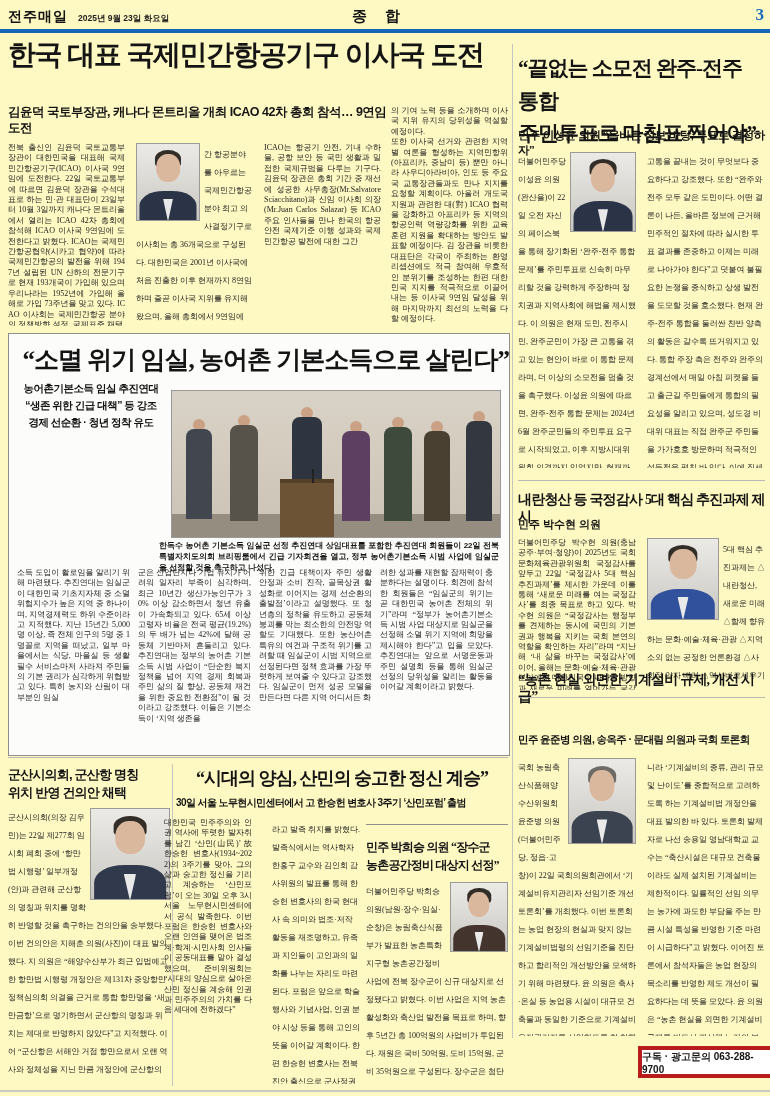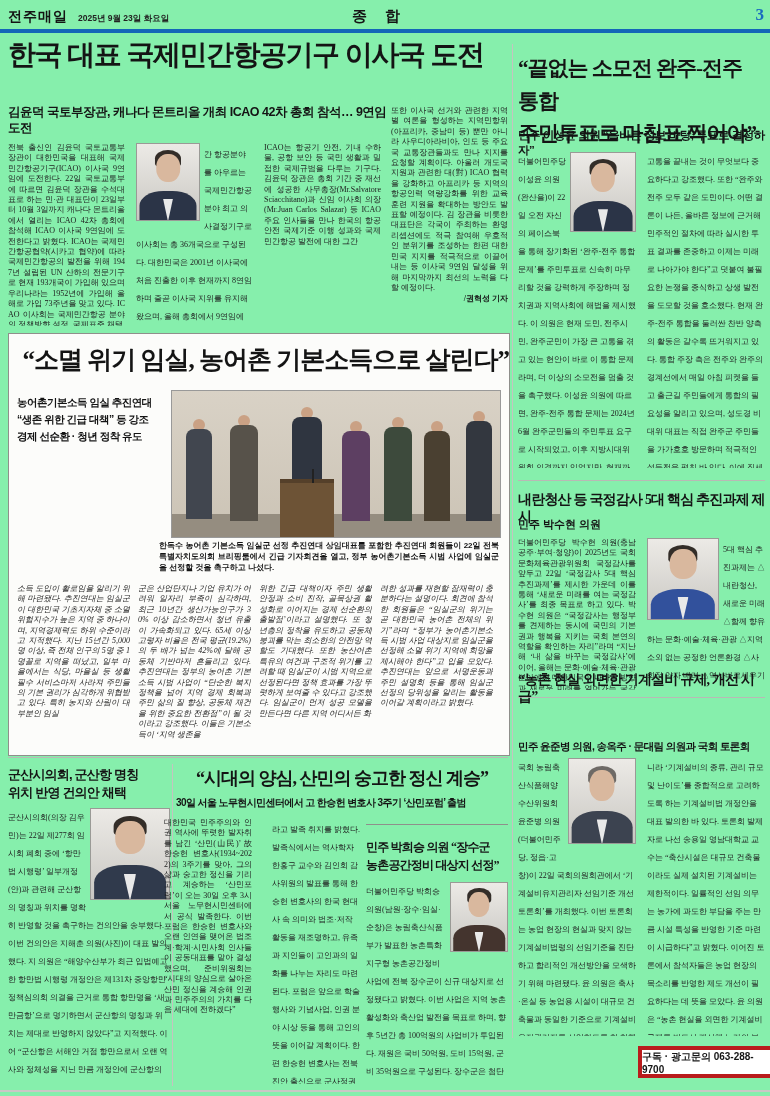--- a/index.html
+++ b/index.html
@@ -1,16 +1,16 @@
 <!DOCTYPE html>
 <html><head>
 <meta charset="utf-8">
 <style>
   html,body{margin:0;padding:0;background:#e9e9e6;}
-  .page{position:relative;width:770px;height:1096px;margin:0 auto;background:#86efac;
+  .page{position:relative;width:770px;height:1096px;margin:0 auto;background:#fef9c3;
         font-family:"Liberation Serif",serif;color:#141414;overflow:hidden;}
   
   .mast-title{position:absolute;left:8px;top:8px;font:bold 14px "Liberation Sans",sans-serif;letter-spacing:1px;}
   .mast-date{position:absolute;left:78px;top:13px;font:bold 8.5px "Liberation Sans",sans-serif;color:#222;}
   .mast-section{position:absolute;left:0;right:11px;top:7px;text-align:center;font:bold 15px "Liberation Sans",sans-serif;letter-spacing:7px;}
   .mast-page{position:absolute;right:6px;top:5px;font:bold 17px "Liberation Serif",serif;color:#1a6bbf;}
   .mast-rule{position:absolute;left:0;top:29px;width:770px;height:4px;background:#1466b8;}
   .bottom-rule{position:absolute;left:0;top:1090px;width:770px;height:2px;background:#c9c9c5;}
 
   .vdiv{position:absolute;width:1px;background:#c4c4c0;}
@@ -39,41 +39,41 @@
   
   .icao-hl{position:absolute;left:8px;top:40px;width:502px;font:900 28px/1.08 "Liberation Sans",sans-serif;letter-spacing:-1.5px;}
   .icao-sub{position:absolute;left:8px;top:104px;width:392px;font:bold 12.5px/1.3 "Liberation Sans",sans-serif;letter-spacing:-0.5px;}
   .icao-c{position:absolute;top:143px;width:117px;height:183px;}
   .icao-c4{position:absolute;left:391px;top:106px;width:117px;height:220px;}
   .icao-photo{float:left;width:62px;height:76px;margin:0 4px 3px 0;}
 
   
   .imsil-box{position:absolute;left:8px;top:333px;width:500px;height:421px;border:1px solid #8f8f8b;background:#fcfcfa;}
   .imsil-hl{position:absolute;left:0;top:12px;width:100%;text-align:right;font:600 25px/1.1 "Liberation Serif",serif;letter-spacing:-1px;}
-  .imsil-kicker{position:absolute;left:8px;top:60px;width:148px;font:bold 10.5px/17px "Liberation Sans",sans-serif;letter-spacing:-0.5px;}
+  .imsil-kicker{position:absolute;left:8px;top:46px;width:148px;text-align:center;font:bold 10.5px/17px "Liberation Sans",sans-serif;letter-spacing:-0.5px;}
   .imsil-side{position:absolute;left:8px;top:110px;width:146px;height:134px;}
   .imsil-photo{position:absolute;left:162px;top:56px;width:328px;height:146px;}
   .imsil-cap{position:absolute;left:150px;top:206px;width:340px;font:bold 8px/11px "Liberation Sans",sans-serif;text-align:justify;}
-  .imsil-c{position:absolute;top:250px;width:113px;height:160px;font-style:italic;}
+  .imsil-c{position:absolute;top:234px;width:113px;height:160px;}
 
   
   .lee-hl{position:absolute;left:518px;top:52px;width:247px;font:600 21px/1.55 "Liberation Serif",serif;letter-spacing:-1px;white-space:pre-line;}
   .lee-kicker{position:absolute;left:518px;top:128px;width:247px;font:bold 11.5px "Liberation Sans",sans-serif;letter-spacing:-0.5px;}
   .lee-c{position:absolute;top:150px;width:118px;height:318px;}
   .lee-photo{float:right;width:64px;height:78px;margin:2px 0 3px 4px;}
 
   
   .park-hl{position:absolute;left:518px;top:492px;width:247px;font:bold 14px/1.2 "Liberation Serif",serif;letter-spacing:-0.8px;}
   .park-kicker{position:absolute;left:518px;top:517px;width:140px;font:bold 11px "Liberation Sans",sans-serif;}
   .park-c{position:absolute;top:538px;width:118px;height:152px;}
   .park-photo{float:left;width:70px;height:80px;margin:0 4px 3px 0;}
 
   
   .yoon-hl{position:absolute;left:518px;top:672px;width:247px;font:600 14px/1.2 "Liberation Serif",serif;letter-spacing:-0.8px;}
-  .yoon-sub{position:absolute;left:518px;top:733px;width:247px;font:bold 10.5px "Liberation Sans",sans-serif;letter-spacing:-0.6px;margin-top:7px;}
+  .yoon-sub{position:absolute;left:518px;top:733px;width:247px;font:bold 10.5px "Liberation Sans",sans-serif;letter-spacing:-0.6px;}
   .yoon-c{position:absolute;top:756px;width:118px;height:280px;}
   .yoon-photo{float:right;width:66px;height:84px;margin:2px 0 3px 4px;}
 
   .sub-box{position:absolute;left:638px;top:1046px;width:128px;height:24px;border:4px solid #b91c1c;
            display:flex;align-items:center;justify-content:center;font:bold 10px "Liberation Sans",sans-serif;background:#fff;}
 
   
   .gun-hl{position:absolute;left:8px;top:766px;width:162px;font:bold 13px/1.35 "Liberation Sans",sans-serif;letter-spacing:-0.8px;white-space:pre-line;}
   .gun-body{position:absolute;left:8px;top:806px;width:162px;height:274px;}
   .gun-photo{float:right;width:78px;height:90px;margin:2px 0 3px 4px;}
@@ -108,20 +108,21 @@
       <div class="portrait icao-photo">
         <span class="hair"></span>
           <span class="head"></span>
           <span class="torso"></span>
           <span class="shirt"></span>
       </div>
       <span class="bodytxt">간 항공분야를 아우르는 국제민간항공 분야 최고 의사결정기구로 이사회는 총 36개국으로 구성된다. 대한민국은 2001년 이사국에 처음 진출한 이후 현재까지 8연임하며 줄곧 이사국 지위를 유지해 왔으며, 올해 총회에서 9연임에 도전해 국제항공 질서를 선도하는 항공 선진국의 위상을 공고히 한다는 계획이다.</span>
     </div>
     <div class="icao-c bodytxt col" style="left:264px;">ICAO는 항공기 안전, 기내 수하물, 공항 보안 등 국민 생활과 밀접한 국제규범을 다루는 기구다. 김윤덕 장관은 총회 기간 중 재선에 성공한 사무총장(Mr.Salvatore Sciacchitano)과 신임 이사회 의장(Mr.Juan Carlos Salazar) 등 ICAO 주요 인사들을 만나 한국의 항공안전 국제기준 이행 성과와 국제민간항공 발전에 대한 그간</div>
     <div class="icao-c4 col">
+      <div class="bodytxt">의 기여 노력 등을 소개하며 이사국 지위 유지의 당위성을 역설할 예정이다.</div>
       <div class="bodytxt">또한 이사국 선거와 관련한 지역별 여론을 형성하는 지역민항위(아프리카, 중남미 등) 뿐만 아니라 사우디아라비아, 인도 등 주요국 교통장관들과도 만나 지지를 요청할 계획이다. 아울러 개도국 지원과 관련한 대(對) ICAO 협력을 강화하고 아프리카 등 지역의 항공인력 역량강화를 위한 교육훈련 지원을 확대하는 방안도 발표할 예정이다. 김 장관을 비롯한 대표단은 각국이 주최하는 환영 리셉션에도 적극 참여해 우호적인 분위기를 조성하는 한편 대한민국 지지를 적극적으로 이끌어내는 등 이사국 9연임 달성을 위해 마지막까지 최선의 노력을 다할 예정이다.</div>
       <div class="byline">/권혁성 기자</div>
     </div>
   </div>
 
   <div class="vdiv" style="left:512px;top:44px;height:994px;"></div>
 
   <div>
     <div class="lee-hl">“끝없는 소모전 완주-전주 통합
 주민투표로 마침표 찍어야”</div>

